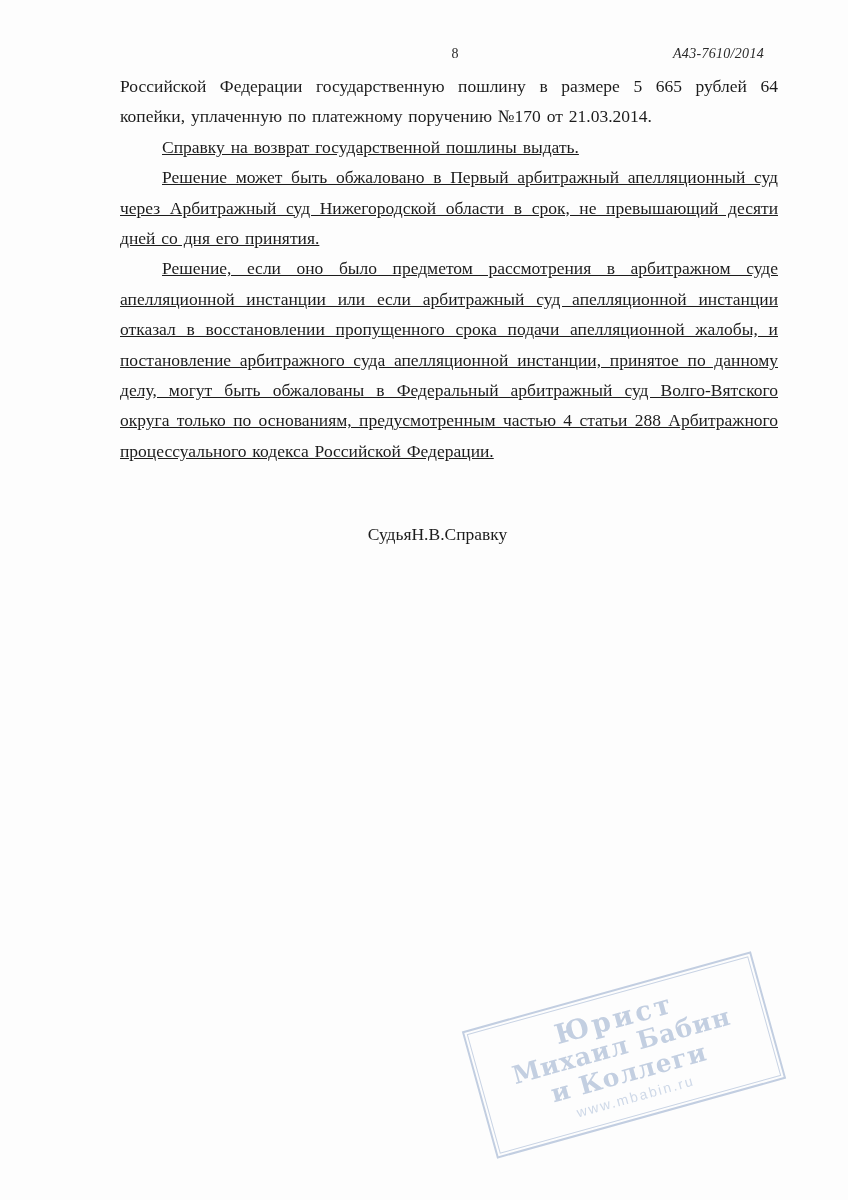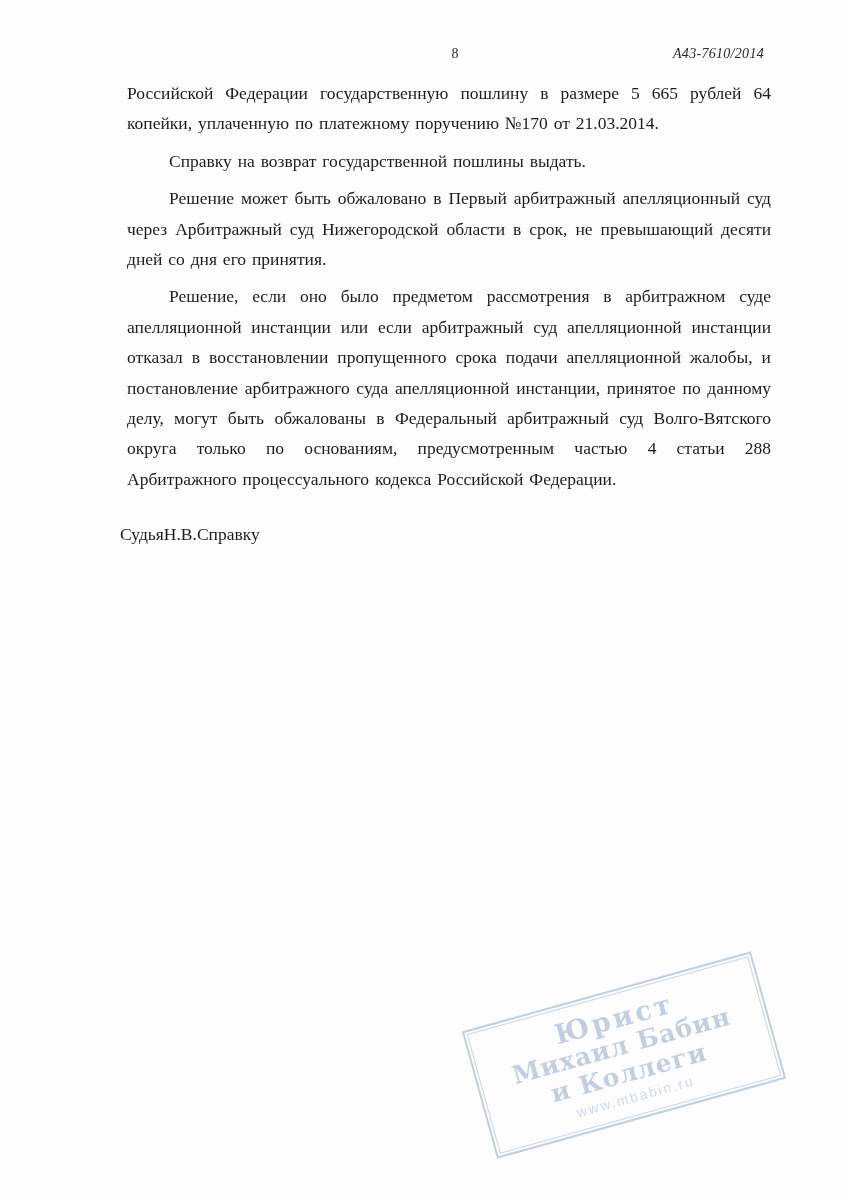--- a/index.html
+++ b/index.html
@@ -45,35 +45,36 @@
     position: absolute;
     top: 71px;
     left: 120px;
     width: 658px;
     font-size: 17.5px;
     line-height: 30.4px;
     text-align: justify;
     word-spacing: 1.5px;
   }
   .body-text p {
-    margin: 7px;
+    margin: 0;
     padding: 0;
   }
   .body-text p.indent {
     text-indent: 42px;
+    text-decoration: underline;
   }
 
   
   .signature-row {
     position: absolute;
     top: 519px;
     left: 120px;
     right: 93px;
     display: flex;
-    justify-content: flex-start;
+    justify-content: center;
     font-size: 17.5px;
     line-height: 30px;
   }
 
   
   .stamp {
     position: absolute;
     left: 474px;
     top: 989px;
     width: 300px;

